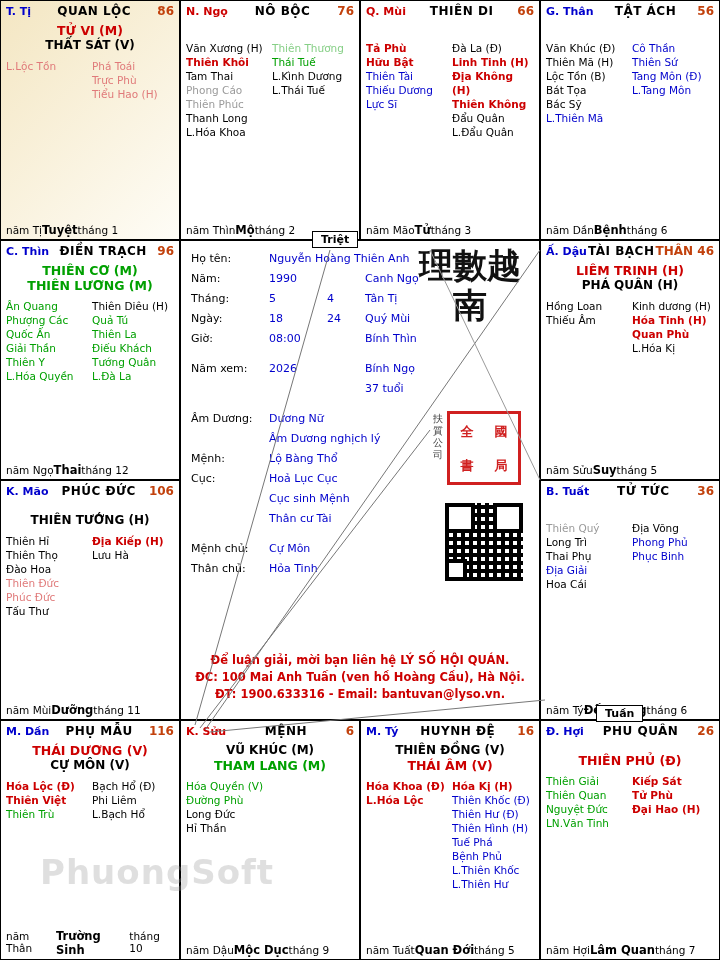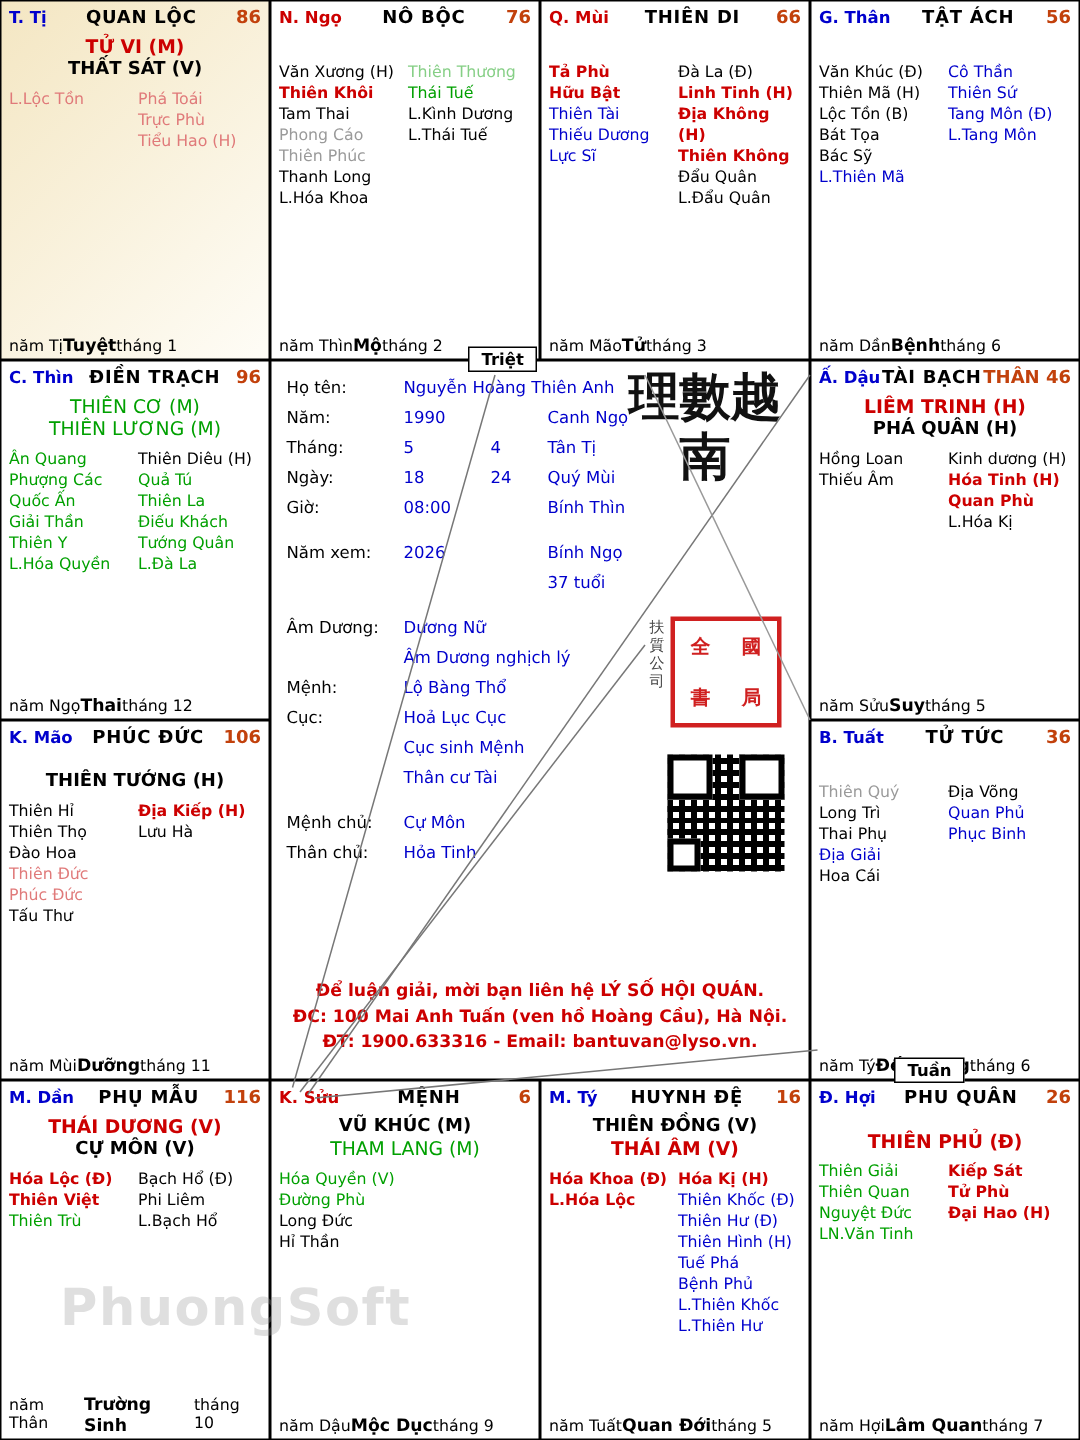--- a/index.html
+++ b/index.html
@@ -36,21 +36,21 @@
   .chi { color: #0000cc; font-weight: bold; font-size: 11px; }
   .cung { color: #000; font-weight: bold; font-size: 12px; letter-spacing: .5px; }
   .num { color: #c2410c; font-weight: bold; font-size: 12px; }
   .chi.red { color: #cc0000; }
   .stars-main {
     text-align: center;
     margin-top: 4px;
     line-height: 15px;
   }
   .s-red { color: #cc0000; font-weight: bold; font-size: 12.5px; }
-  .s-green { color: #00a000; font-weight: normal; font-size: 12.5px; }
+  .s-green { color: #00a000; font-weight: bold; font-size: 12.5px; }
   .s-black { color: #000; font-weight: bold; font-size: 12px; }
   .cols {
     display: flex;
     gap: 4px;
     margin-top: 6px;
     font-size: 10.5px;
     line-height: 14px;
   }
   .col { flex: 1; min-width: 0; }
   .g { color: #00a000; }
@@ -525,21 +525,21 @@
     <div class="cols" style="margin-top:22px">
       <div class="col">
         <div class="gray">Thiên Quý</div>
         <div class="k">Long Trì</div>
         <div class="k">Thai Phụ</div>
         <div class="b">Địa Giải</div>
         <div class="k">Hoa Cái</div>
       </div>
       <div class="col">
         <div class="k">Địa Võng</div>
-        <div class="b">Quan Phủ</div>
+        <div class="b">Phong Phủ</div>
         <div class="b">Phục Binh</div>
       </div>
     </div>
     <div class="footer">
       <span>năm Tý</span>
       <span class="mid">Đế Vượng</span>
       <span>tháng 6</span>
     </div>
   </div>
 

